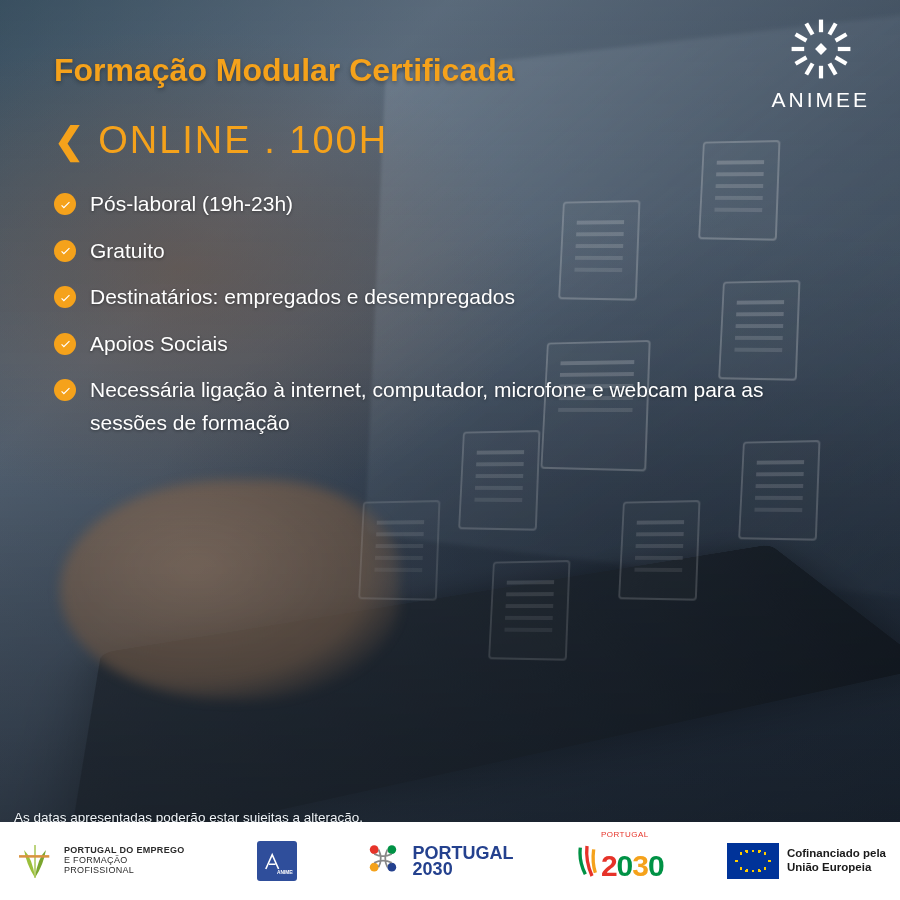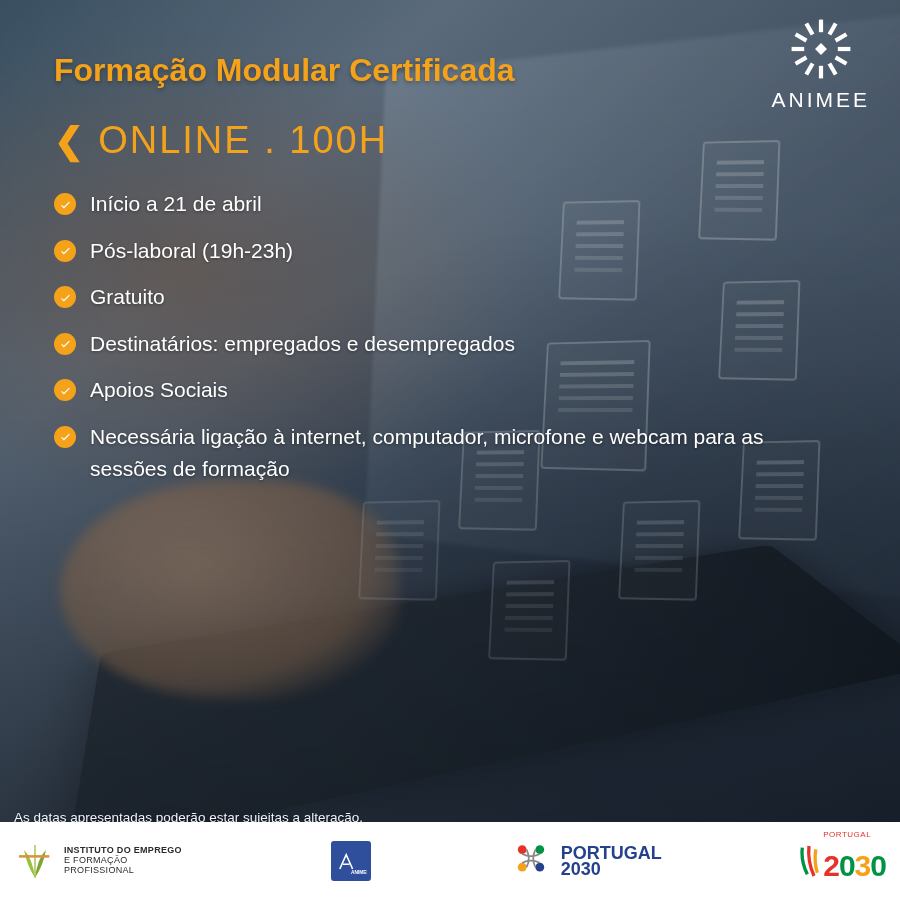--- a/index.html
+++ b/index.html
@@ -335,28 +335,20 @@
   <div class="content">
     <div class="subtitle">Formação Modular Certificada</div>
 
     <div class="mode-row">
       <span class="chevron">❮</span>
       <span class="mode-text">ONLINE . 100H</span>
     </div>
 
 
     <ul class="bullets">
-      <li>
-        <span class="check">
-            <svg viewBox="0 0 24 24">
-              <path fill="#fff" d="M9 16.2l-3.5-3.5L4 14.2 9 19.2 20 8.2l-1.5-1.5z"></path>
-            </svg>
-          </span>
-        <span>Início a 21 de abril</span>
-      </li>
       <li>
         <span class="check">
             <svg viewBox="0 0 24 24">
               <path fill="#fff" d="M9 16.2l-3.5-3.5L4 14.2 9 19.2 20 8.2l-1.5-1.5z"></path>
             </svg>
           </span>
         <span>Pós-laboral (19h-23h)</span>
       </li>
       <li>
         <span class="check">
@@ -400,21 +392,21 @@
     <div class="flogo">
       <div class="mark iefp-mark">
         <svg viewBox="0 0 50 50" width="42" height="42">
           <path d="M25 45 Q15 30 12 12 Q22 22 25 45" fill="#9bbf3b"></path>
           <path d="M25 45 Q35 30 38 12 Q28 22 25 45" fill="#7aa52e"></path>
           <path d="M25 45 Q25 25 25 6 Q25 25 25 45" fill="#b8d456" stroke="#9bbf3b"></path>
           <rect x="6" y="18" width="36" height="3" fill="#d9933f"></rect>
         </svg>
       </div>
       <div class="txt iefp-txt">
-        <div>INSTITUTO DO EMPREGO</div>
+        <div>PORTUGAL DO EMPREGO</div>
         <div class="l2">E FORMAÇÃO PROFISSIONAL</div>
       </div>
     </div>
 
     <div class="flogo">
       <div class="mark anim-mark">
         <svg viewBox="0 0 40 40" width="32" height="32">
           <rect width="40" height="40" fill="#2f4e9b"></rect>
           <path d="M6 30 L14 12 L22 30 M10 24 L18 24" stroke="#fff" stroke-width="2" fill="none"></path>
           <text x="20" y="36" font-size="6" fill="#fff" font-weight="700">ANIMEE</text>
@@ -443,15 +435,22 @@
         <path d="M4 4 Q2 20 10 36" stroke="#009245" stroke-width="4" fill="none"></path>
         <path d="M12 2 Q10 20 18 38" stroke="#e63329" stroke-width="4" fill="none"></path>
         <path d="M20 6 Q18 22 22 34" stroke="#f5a21b" stroke-width="4" fill="none"></path>
       </svg>
       <div>
         <div class="lbl">PORTUGAL</div>
         <div class="num"><span class="d1">2</span><span class="d2">0</span><span class="d3">3</span><span class="d4">0</span></div>
       </div>
     </div>
 
+    <div class="flogo">
+      <div class="eu-flag"></div>
+      <div class="eu-txt">
+        <div>Cofinanciado pela</div>
+        <div>União Europeia</div>
+      </div>
+    </div>
 
   </div>
 </div>
 
 </body></html>

